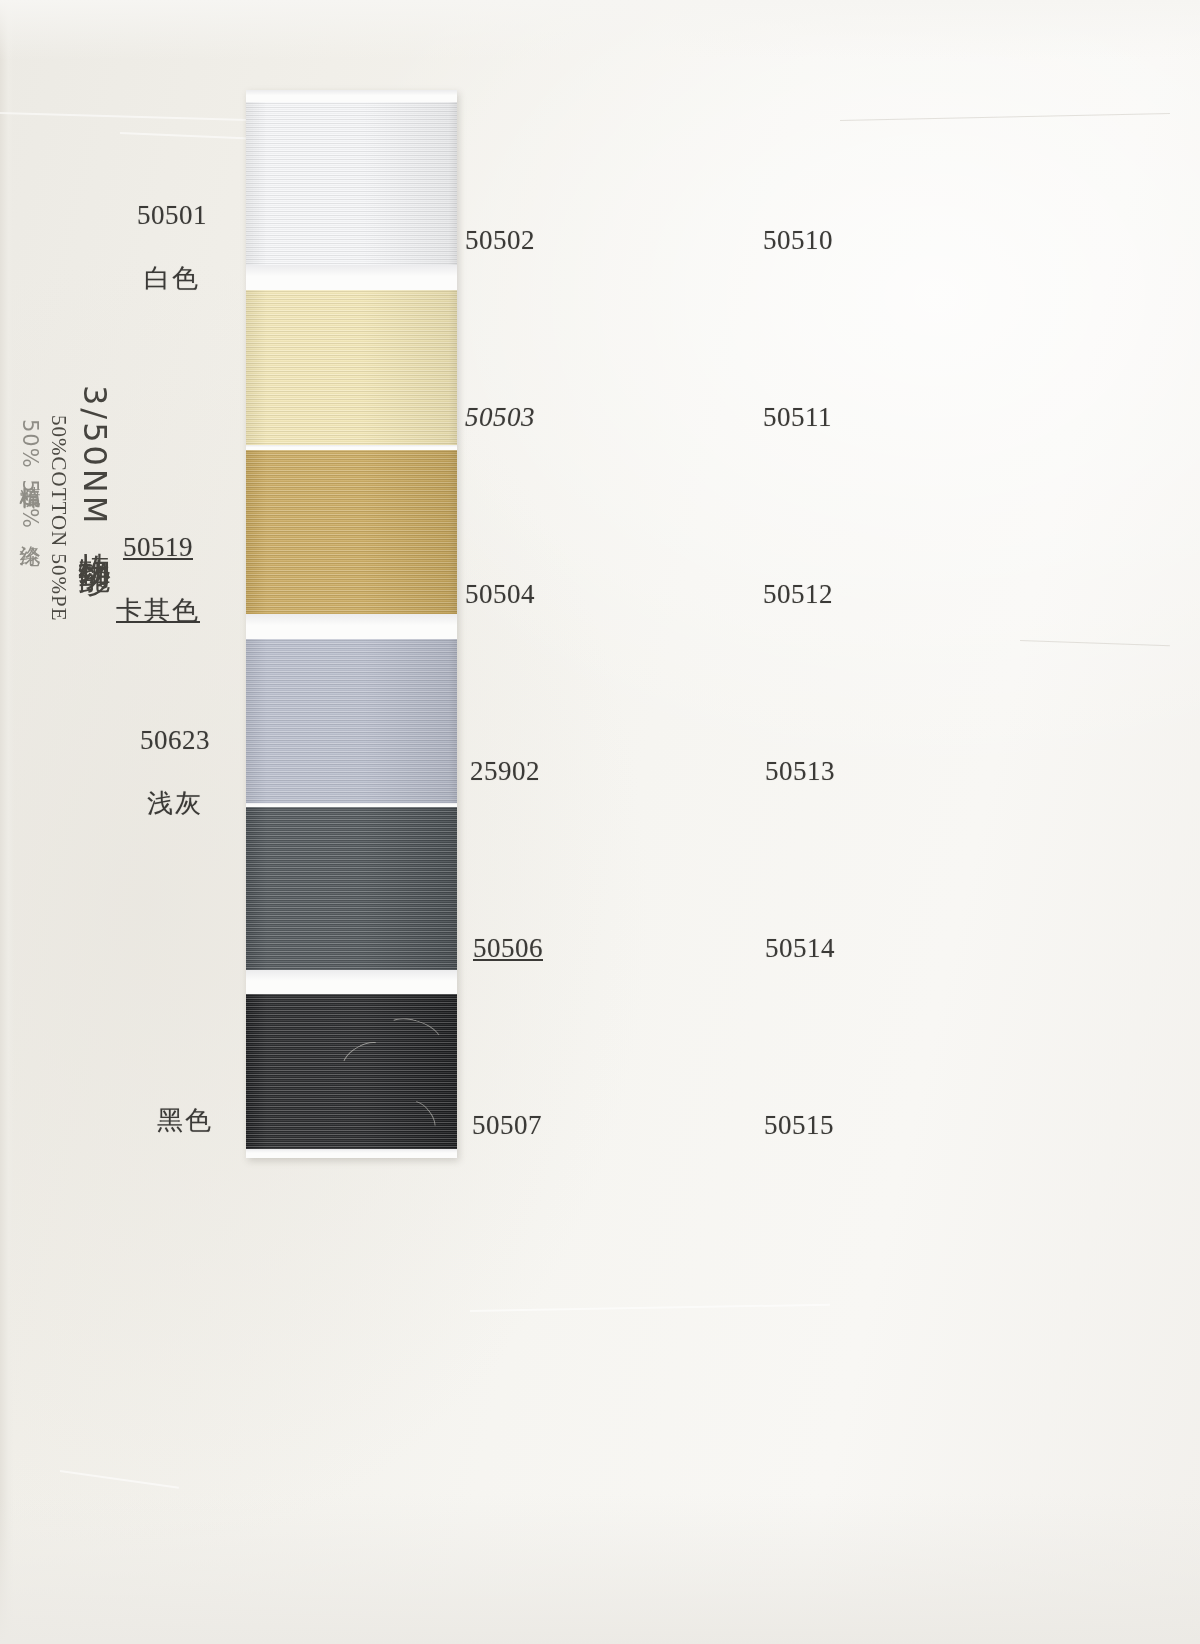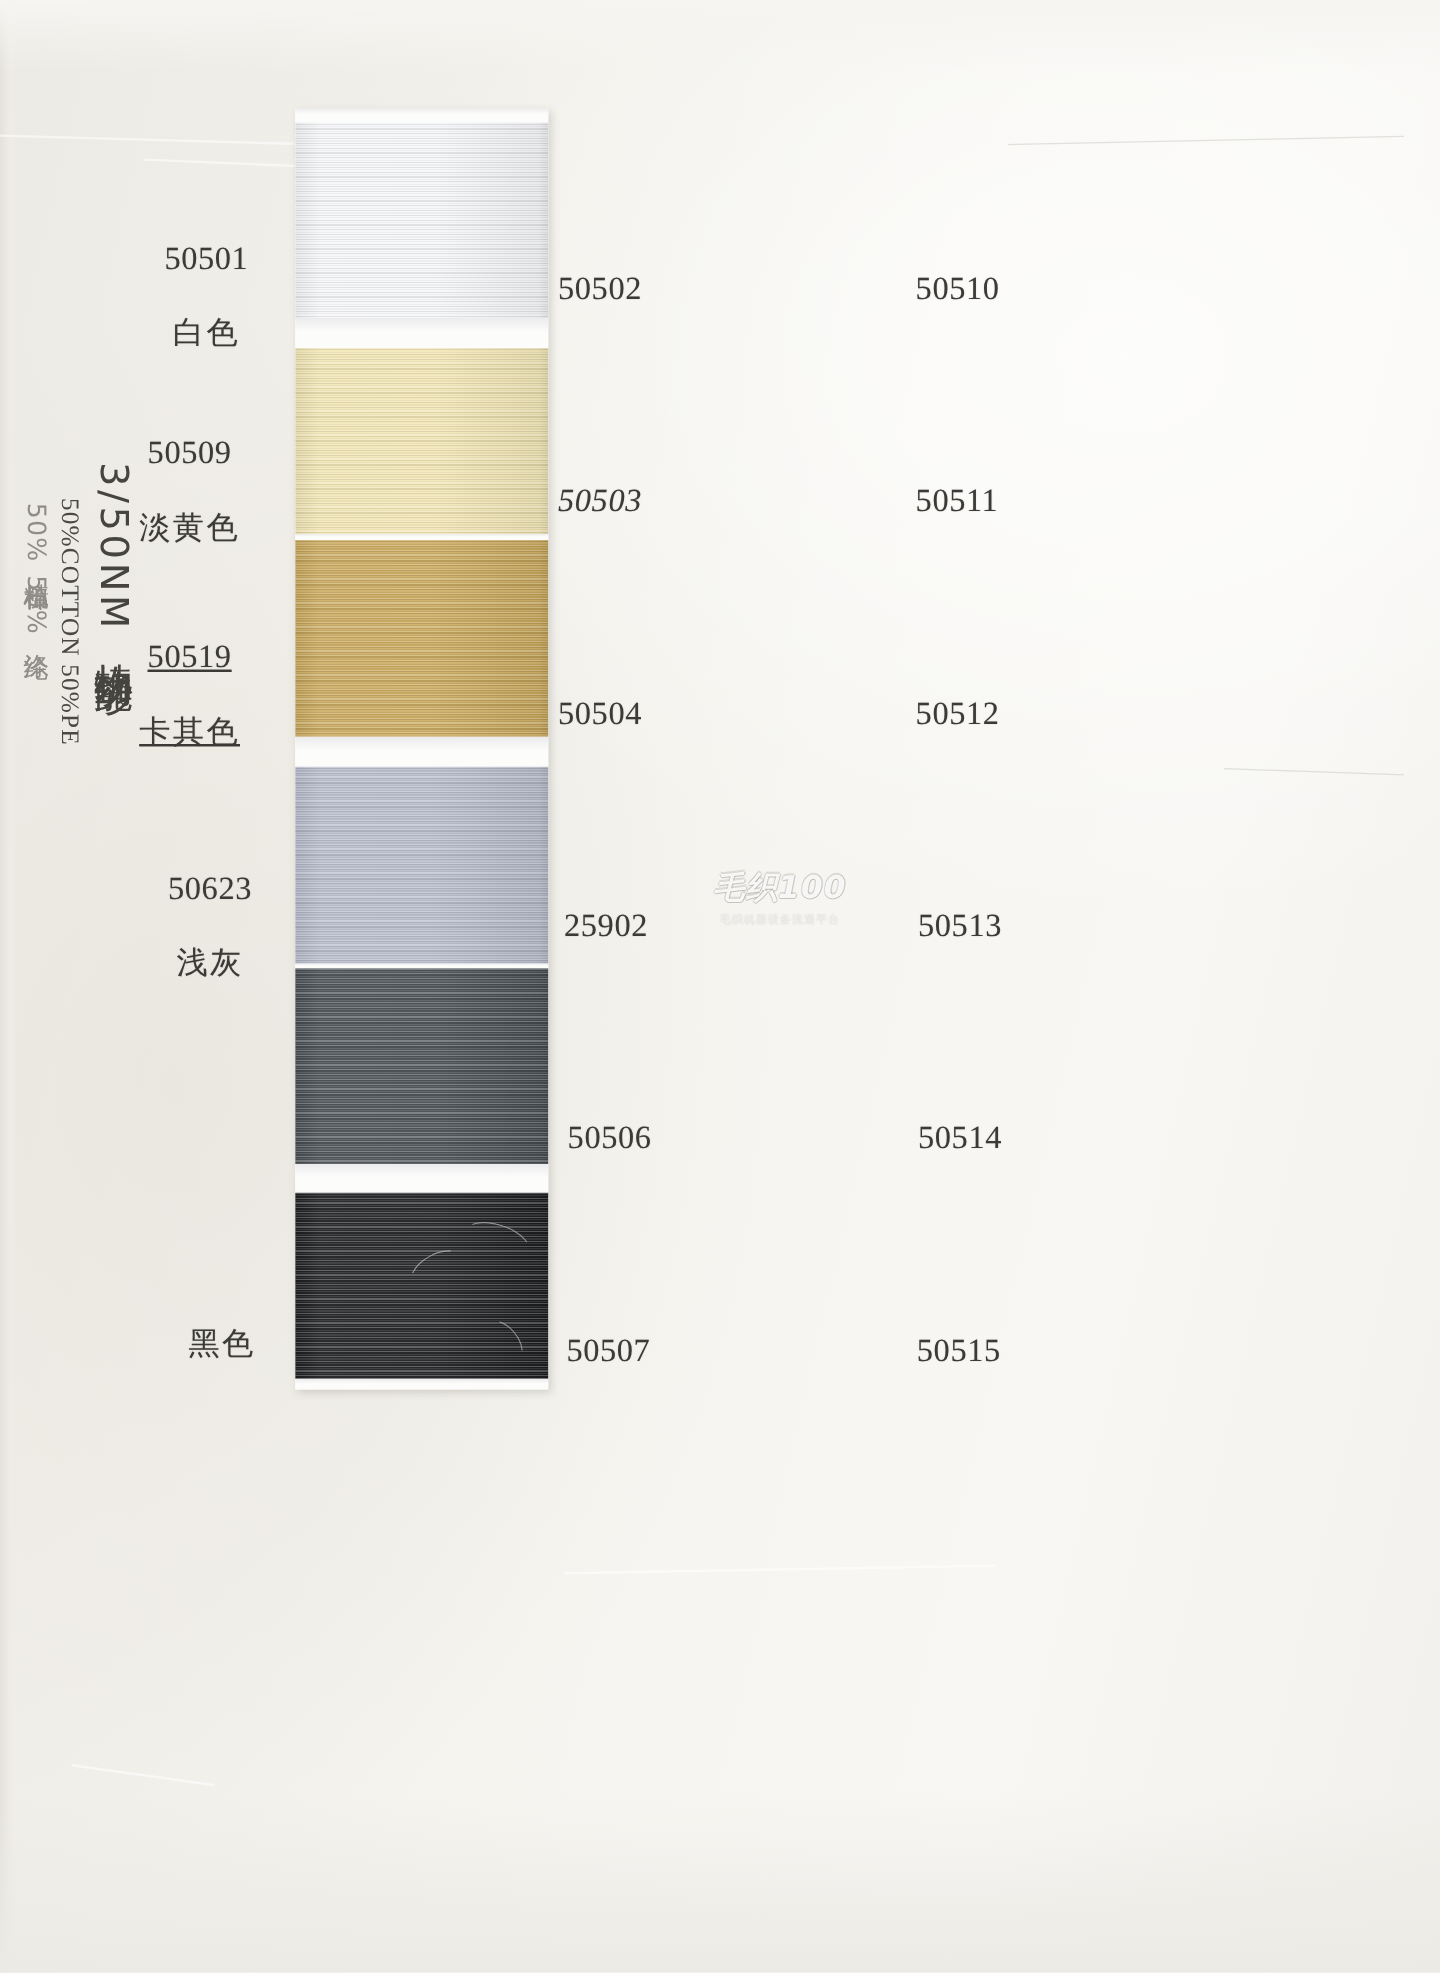--- a/index.html
+++ b/index.html
@@ -280,52 +280,44 @@
     <div class="vtext" id="title-main">3/50NM植物功能纱</div>
     <div class="vtext" id="title-comp-en">50%COTTON  50%PE</div>
     <div class="vtext" id="title-comp-cn">50%精梳棉  50%涤纶</div>
   </div>
 
   <div class="label left" style="left:112px; top:168px;">
     <span class="code">50501</span>
     <span class="name">白色</span>
   </div>
 
-  <div class="label left" style="left:112px; top:330px; width:92px;">
-    <span class="code">50509</span>
-    <span class="name">淡黄色</span>
-  </div>
 
   <div class="label left" style="left:112px; top:500px; width:92px;text-decoration:underline;">
     <span class="code">50519</span>
     <span class="name">卡其色</span>
   </div>
 
   <div class="label left" style="left:115px; top:693px;">
     <span class="code">50623</span>
     <span class="name">浅灰</span>
   </div>
 
 
   <div class="label left" style="left:125px; top:1073px;">
     <span class="name">黑色</span>
   </div>
 
   <div class="label mid" style="left:465px; top:188px;">50502</div>
   <div class="label mid" style="left:465px; top:365px;font-style:italic;">50503</div>
   <div class="label mid" style="left:465px; top:542px;">50504</div>
   <div class="label mid" style="left:470px; top:719px;">25902</div>
-  <div class="label mid" style="left:473px; top:896px;">50506</div>
+  <div class="label mid" style="left:473px; top:896px;text-decoration:underline;">50506</div>
   <div class="label mid" style="left:472px; top:1073px;">50507</div>
 
   <div class="label right" style="left:763px; top:188px;">50510</div>
   <div class="label right" style="left:763px; top:365px;">50511</div>
   <div class="label right" style="left:763px; top:542px;">50512</div>
   <div class="label right" style="left:765px; top:719px;">50513</div>
   <div class="label right" style="left:765px; top:896px;">50514</div>
   <div class="label right" style="left:764px; top:1073px;">50515</div>
 
-  <div id="watermark">
-    <div id="watermark-logo">毛织100</div>
-    <div id="watermark-sub">毛织机器设备流通平台</div>
-  </div>
 
 </div>
 
 </body></html>

